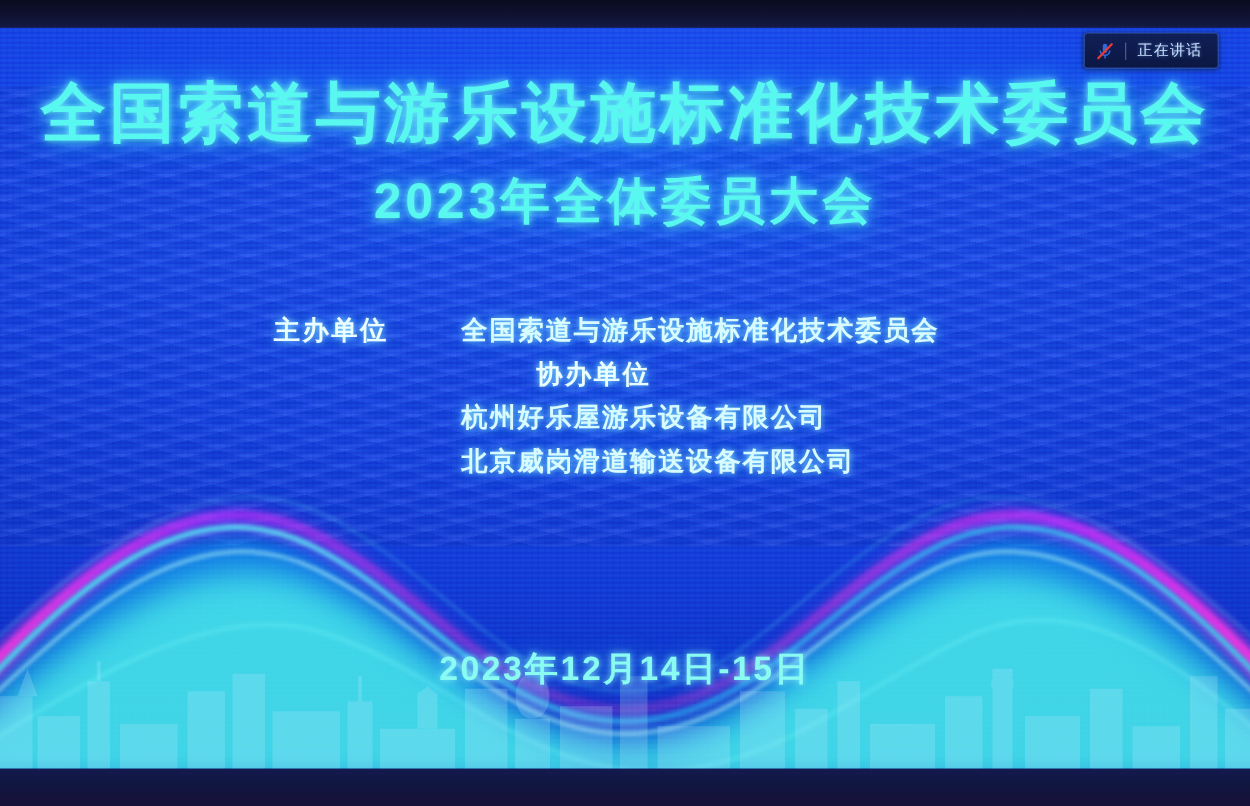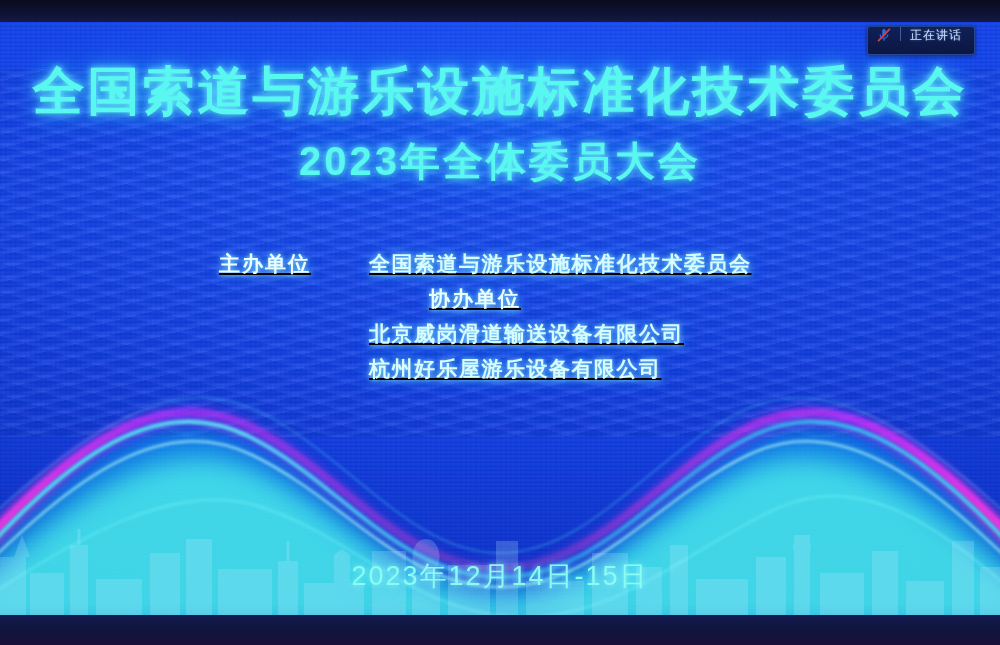--- a/index.html
+++ b/index.html
@@ -116,21 +116,20 @@
     left: 0; right: 0;
     top: 118px;
     font-size: 40px;
   }
 
   
   .org-block {
     position: absolute;
     left: 0; right: 0;
     top: 228px;
-    text-decoration: underline;
   }
   .org-row {
     display: flex;
     justify-content: center;
     align-items: baseline;
     margin-bottom: 7px;
   }
   .org-label {
     width: 150px;
     text-align: left;
@@ -162,33 +161,33 @@
     font-weight: 700;
     letter-spacing: 5px;
     text-shadow: 0 0 6px rgba(140,255,250,0.9), 0 0 18px rgba(50,200,255,0.6);
   }
   .dates {
     position: absolute;
     left: 0; right: 0;
     top: 495px;
     color: #8afbf2;
     font-size: 27px;
-    font-weight: 400;
+    font-weight: 700;
     letter-spacing: 2px;
     text-shadow: 0 0 6px rgba(150,255,250,0.9), 0 0 18px rgba(50,200,255,0.6);
-    margin-top: 41px;
   }
 
   
   .speaking-badge {
     position: absolute;
     top: 26px;
     right: 25px;
     z-index: 80;
     display: flex;
+    align-items: center;
     height: 27px;
     padding: 0 12px 0 8px;
     background: linear-gradient(180deg, rgba(16,28,74,0.92) 0%, rgba(11,20,56,0.94) 100%);
     border: 1px solid rgba(90,150,255,0.35);
     border-radius: 3px;
     box-shadow: 0 1px 4px rgba(0,0,0,0.5);
   }
   .badge-icon {
     width: 16px; height: 16px;
     display: flex; align-items: center; justify-content: center;
@@ -314,26 +313,26 @@
           <span class="org-value">全国索道与游乐设施标准化技术委员会</span>
         </div>
 
         <div class="org-row">
           <span class="org-label">协办单位</span>
         </div>
 
 
         <div class="org-row indent">
           <span class="org-label"></span>
-          <span class="org-value">北京威岗滑道输送设备有限公司</span>
+          <span class="org-value">杭州好乐屋游乐设备有限公司</span>
         </div>
 
         <div class="org-row indent">
           <span class="org-label"></span>
-          <span class="org-value">杭州好乐屋游乐设备有限公司</span>
+          <span class="org-value">北京威岗滑道输送设备有限公司</span>
         </div>
 
       </div>
 
 
       <div class="dates">2023年12月14日-15日</div>
 
     </div>
   </div>
 

